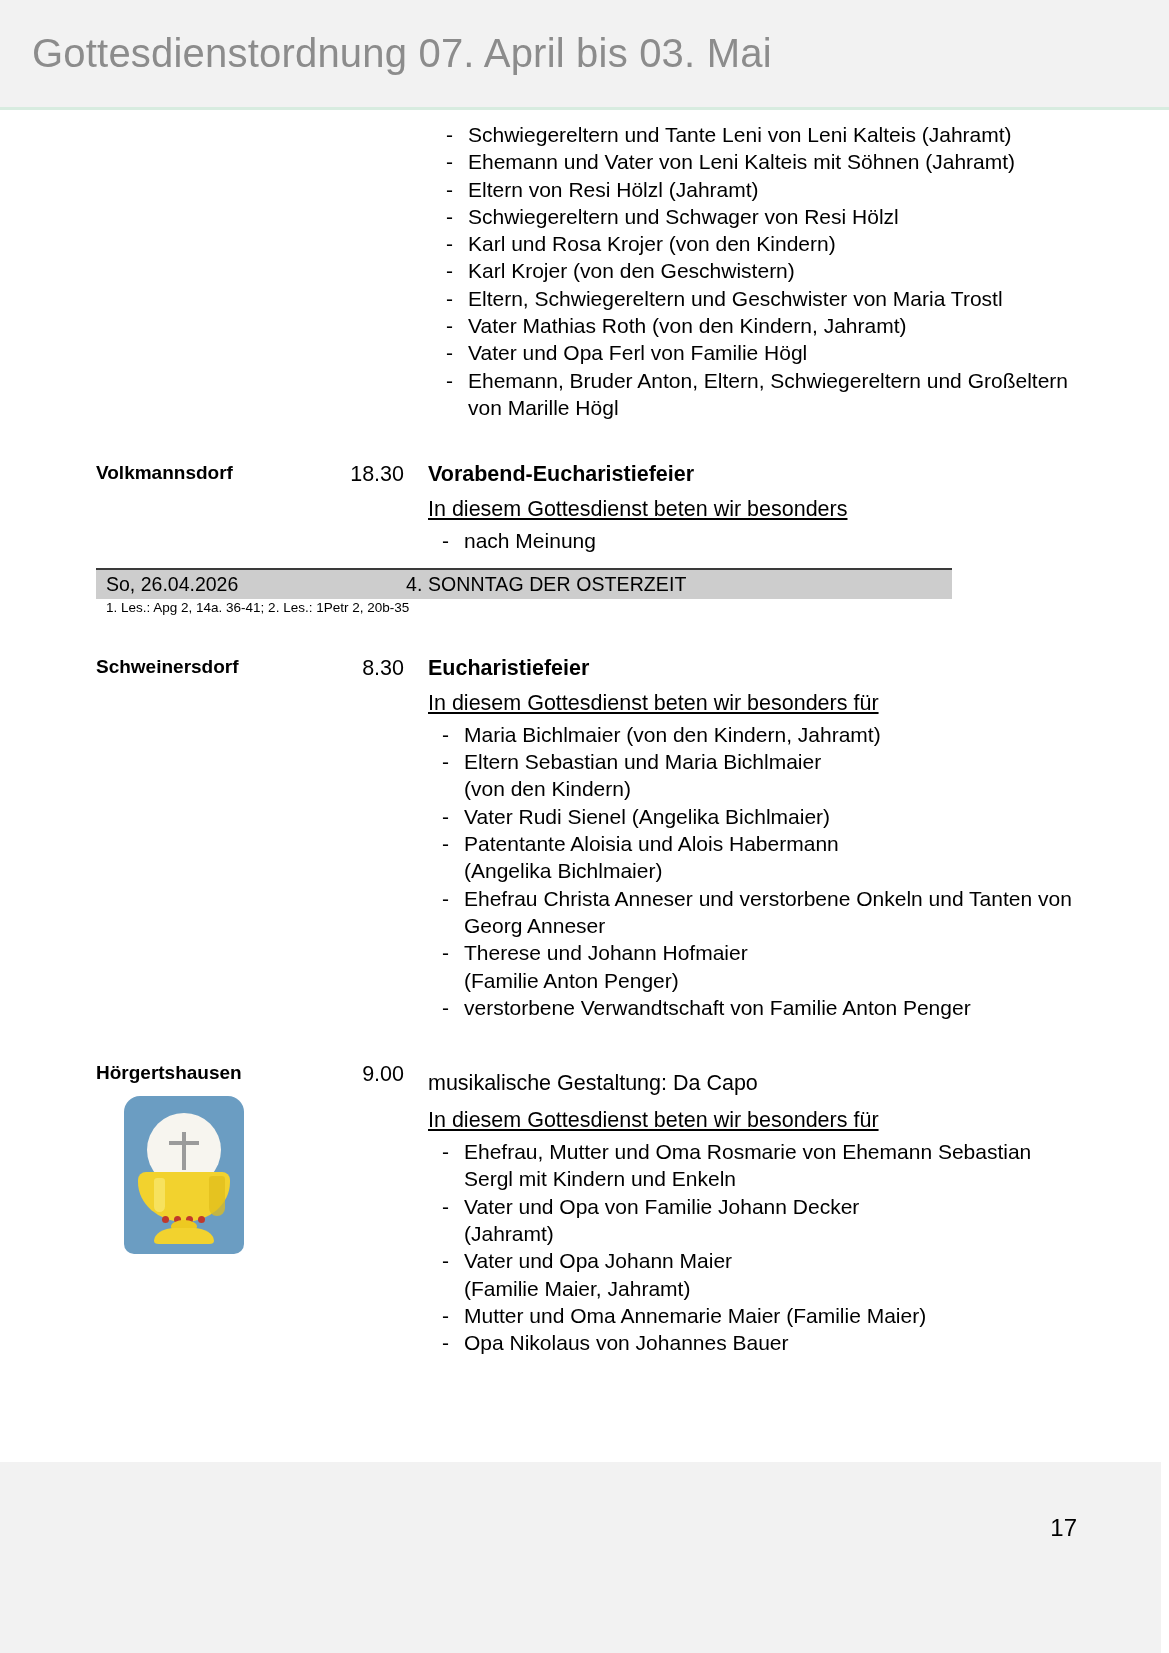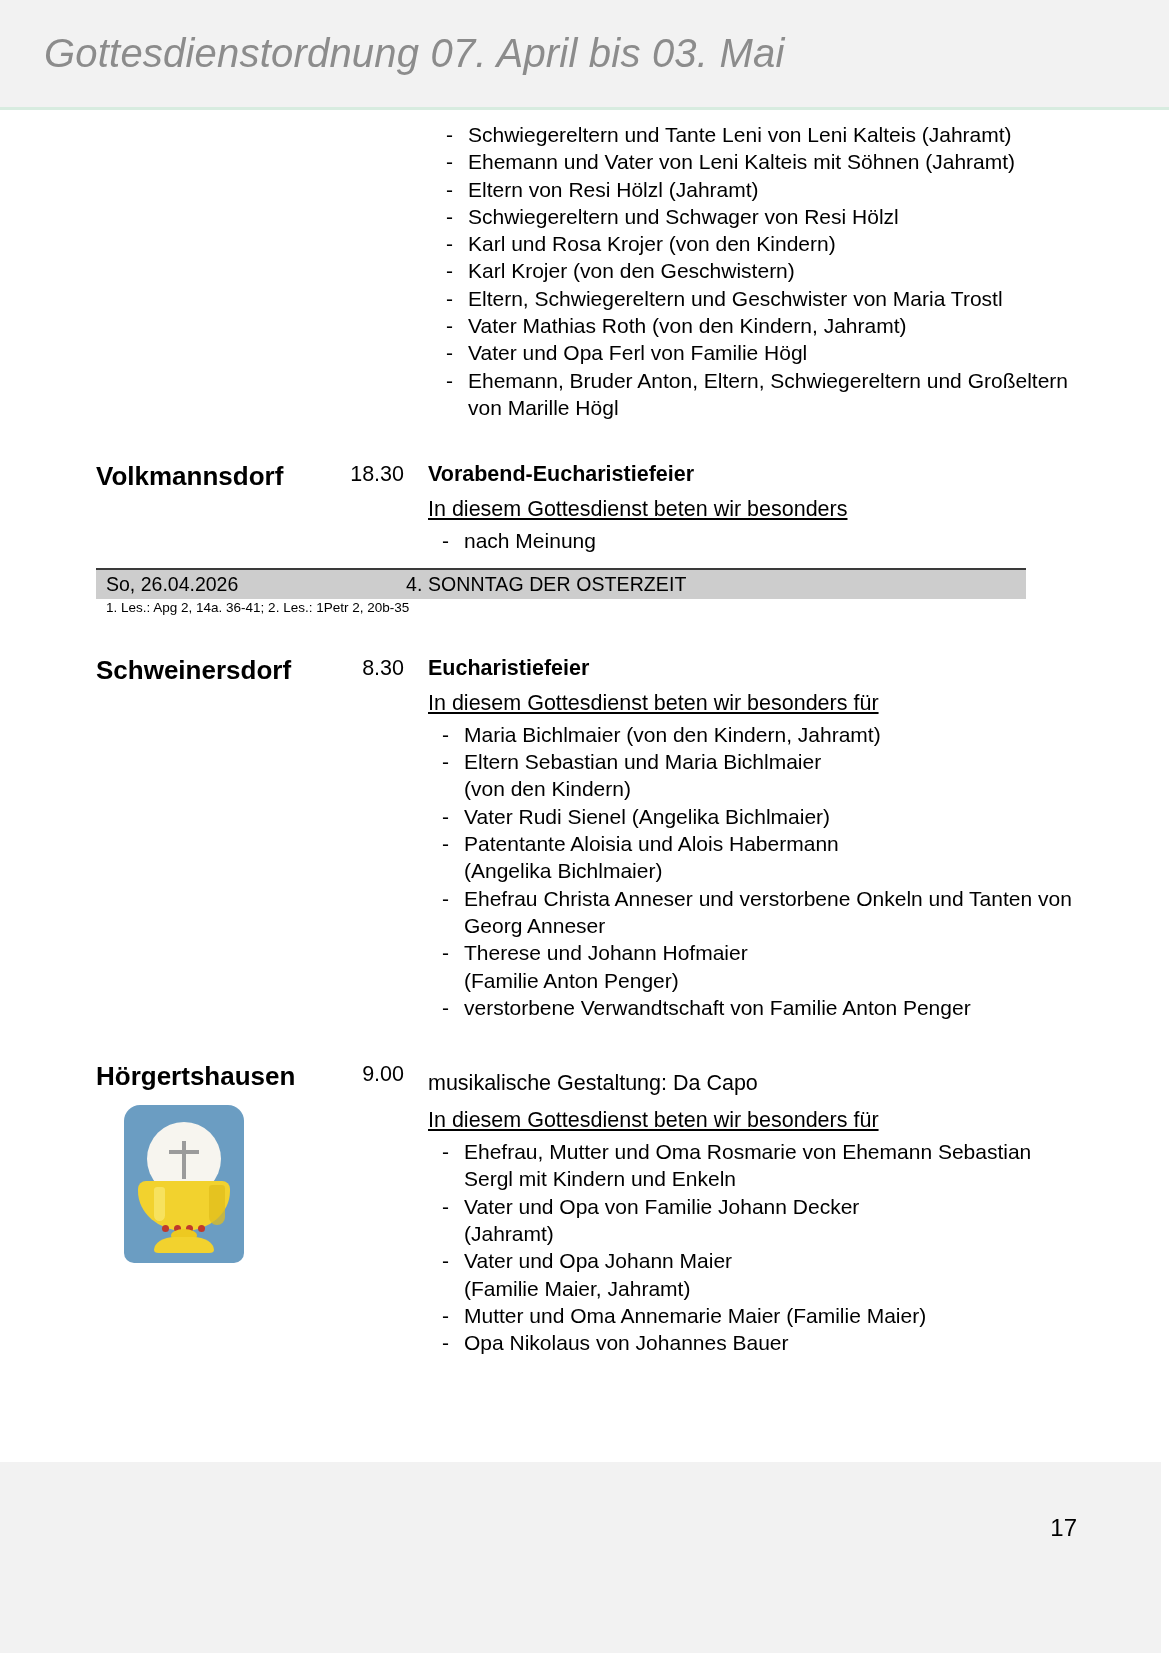--- a/index.html
+++ b/index.html
@@ -23,40 +23,39 @@
     border-bottom: 3px solid #d8ece0;
     display: flex;
     align-items: center;
     box-sizing: border-box;
   }
   .page-header .title {
     font-size: 40px;
     color: #8c8c8c;
     font-weight: 400;
     letter-spacing: 0.2px;
-    padding-left: 44px;
-    font-style: italic;
+    padding-left: 32px;
   }
 
   
   .content {
     position: relative;
     padding: 0 88px 0 96px;
     box-sizing: border-box;
     height: 1352px;
   }
 
   
   .service-row {
     display: grid;
     grid-template-columns: 238px 92px 1fr;
     align-items: start;
   }
   .svc-location {
-    font-size: 26px;
+    font-size: 19px;
     font-weight: bold;
     line-height: 1.22;
     white-space: nowrap;
   }
   .svc-time {
     font-size: 21.5px;
     font-weight: normal;
     text-align: right;
     padding-right: 22px;
     line-height: 1.22;
@@ -120,21 +119,21 @@
   .date-banner {
     margin-top: 13px;
     background: #cdcdcd;
     border-top: 2px solid #3a3a3a;
     height: 31px;
     display: flex;
     align-items: center;
     font-size: 19.5px;
     padding-left: 10px;
     box-sizing: border-box;
-    width: 930px;
+    width: 856px;
   }
   .date-banner .date {
     width: 300px;
   }
   .date-banner .feast {
     letter-spacing: 0.1px;
   }
   .readings {
     font-size: 13.5px;
     margin-top: 1px;

